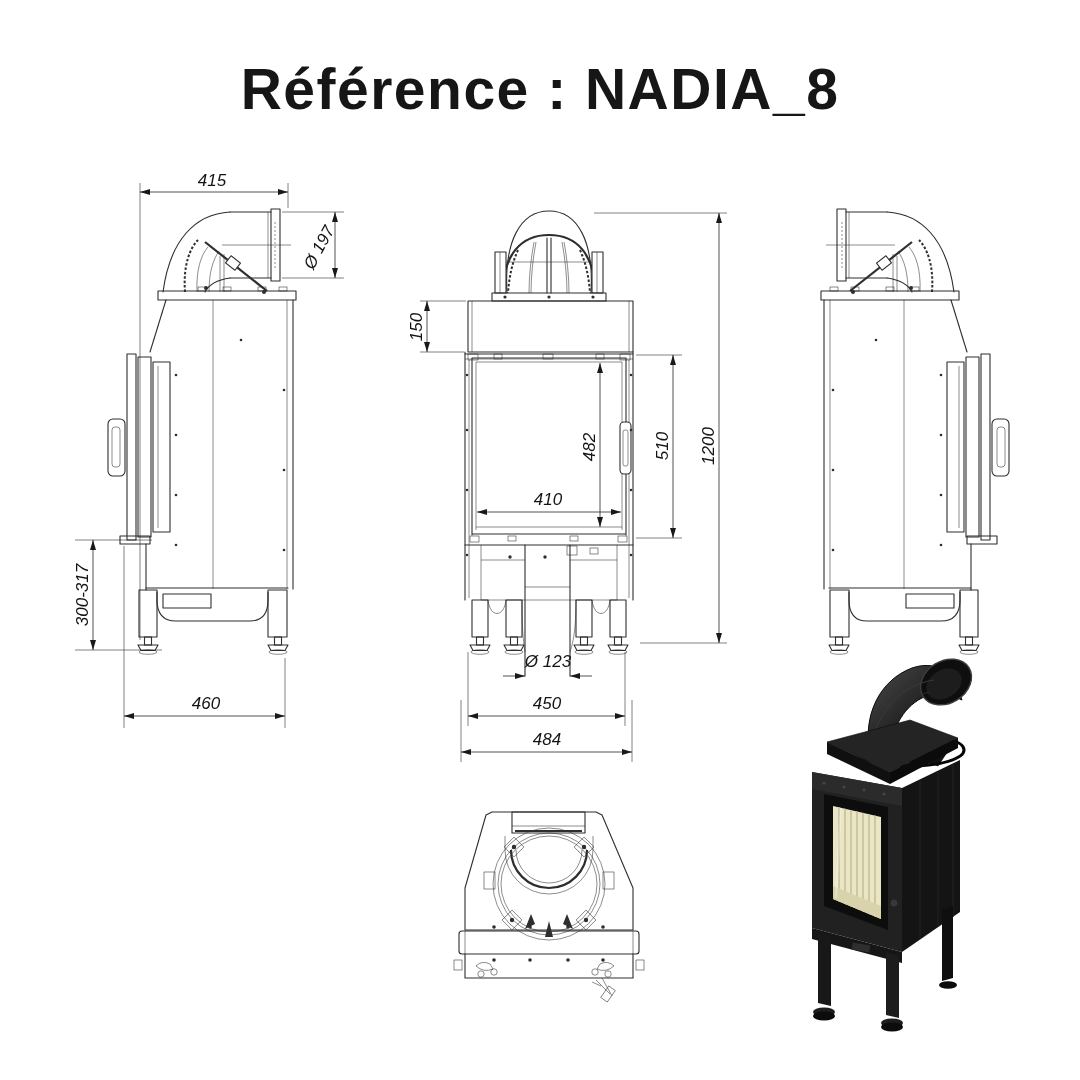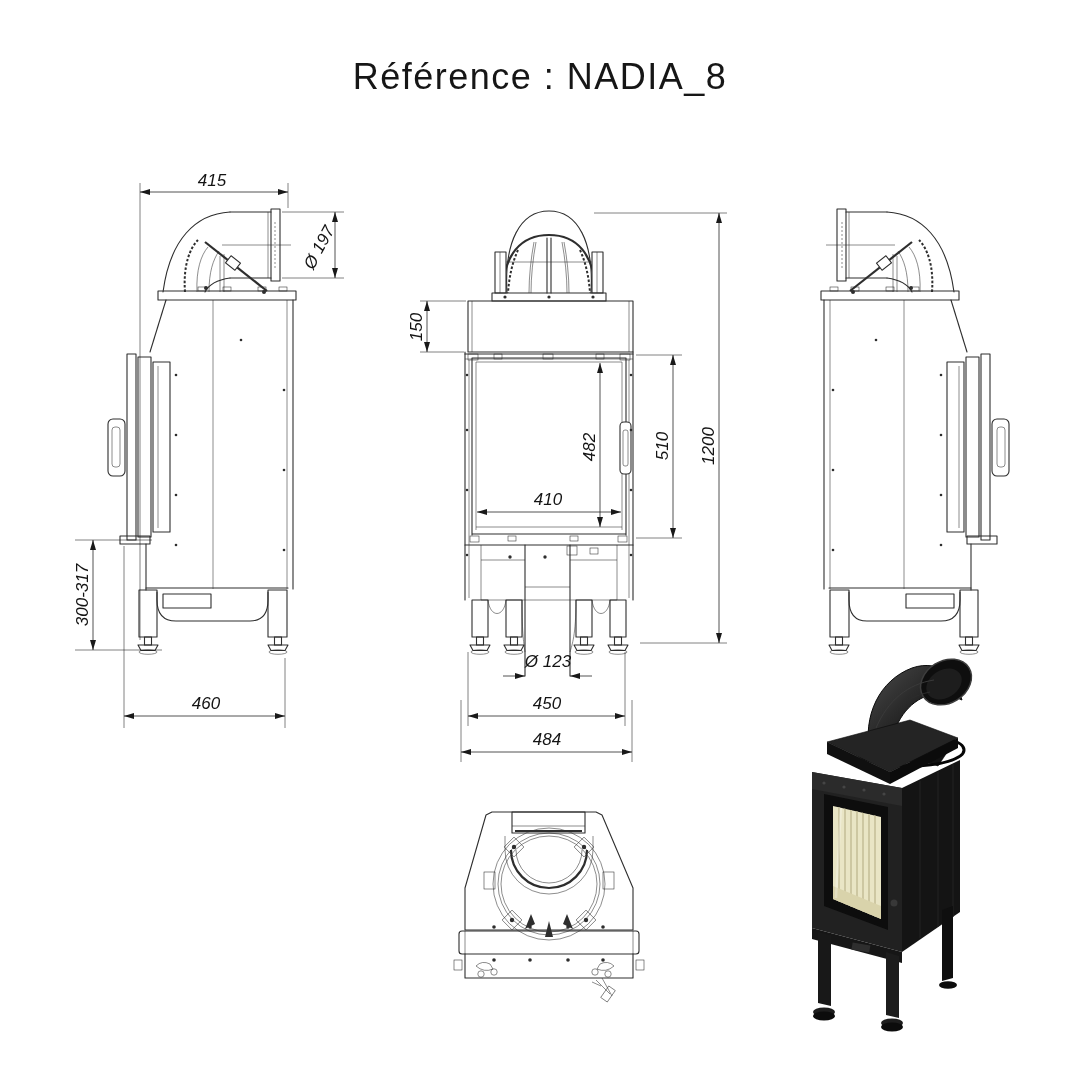--- a/index.html
+++ b/index.html
@@ -1,19 +1,19 @@
 <!DOCTYPE html>
 <html><head>
 <meta charset="utf-8">
 <style>
   html,body{margin:0;padding:0;background:#fff;}
   .canvas{position:relative;width:1080px;height:1080px;background:#fff;overflow:hidden;
           font-family:"Liberation Sans",sans-serif;}
   .title{position:absolute;top:56px;left:0;width:100%;text-align:center;
-         font-size:36px;font-weight:400;letter-spacing:1.5px;color:#161616;}
+         font-size:57px;font-weight:700;letter-spacing:1.5px;color:#161616;}
   svg{position:absolute;left:0;top:0;}
   
   .p  {fill:none;stroke:#2e2e2e;stroke-width:1.1;stroke-linejoin:round;stroke-linecap:round;}
   .pf {fill:#fff;stroke:#2e2e2e;stroke-width:1.1;stroke-linejoin:round;}
   .t  {fill:none;stroke:#2e2e2e;stroke-width:.55;}
   .tk {fill:none;stroke:#2e2e2e;stroke-width:2.2;}
   .h  {fill:none;stroke:#2e2e2e;stroke-width:2;stroke-dasharray:2.5 1.9;}
   .d  {fill:none;stroke:#191919;stroke-width:.75;}
   .e  {fill:none;stroke:#191919;stroke-width:.55;}
   .dot{fill:#2e2e2e;}

